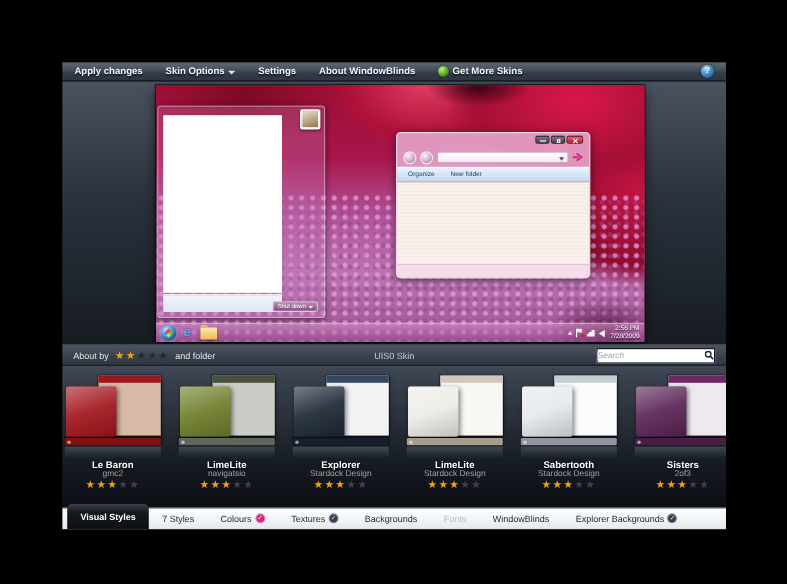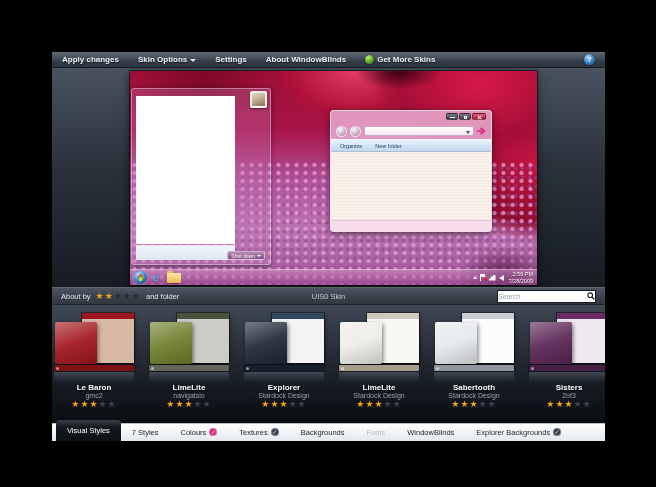--- a/index.html
+++ b/index.html
@@ -143,21 +143,21 @@
   .s-author { font-size:7px; color:#97a1ad; white-space:nowrap; }
   .s-stars { margin-top:1px; font-size:9px; letter-spacing:1px; line-height:9px; }
   .s-stars .star.off { color:#3c434e; text-shadow:none; }
 
   
   .tabbar { height:18px; display:flex; align-items:flex-end; padding-left:4px;
     background:linear-gradient(180deg,#ffffff 0%,#e4e8ee 100%); border-top:1px solid #b9c0ca;
     font-size:7.5px; color:#1d2228; white-space:nowrap; }
   .tab { height:18px; display:flex; align-items:center; gap:3px; padding:0 11px; cursor:pointer; }
   .tab.active { height:21px; background:linear-gradient(180deg,#3a4049 0%,#14181e 35%,#0e1116 100%);
-    color:#fff; border-radius:4px 4px 0 0; font-weight:normal; }
+    color:#fff; border-radius:4px 4px 0 0; font-weight:bold; }
   .tab.disabled { color:#b6bdc6; cursor:default; }
   .tab-badge { width:8px; height:8px; border-radius:50%; color:#fff; font-size:5.5px; line-height:8px; text-align:center;
     box-shadow:inset 0 0 0 1px rgba(255,255,255,.35); }
 </style>
 </head>
 <body>
 
 <div class="screen">
   <div class="app">
 

